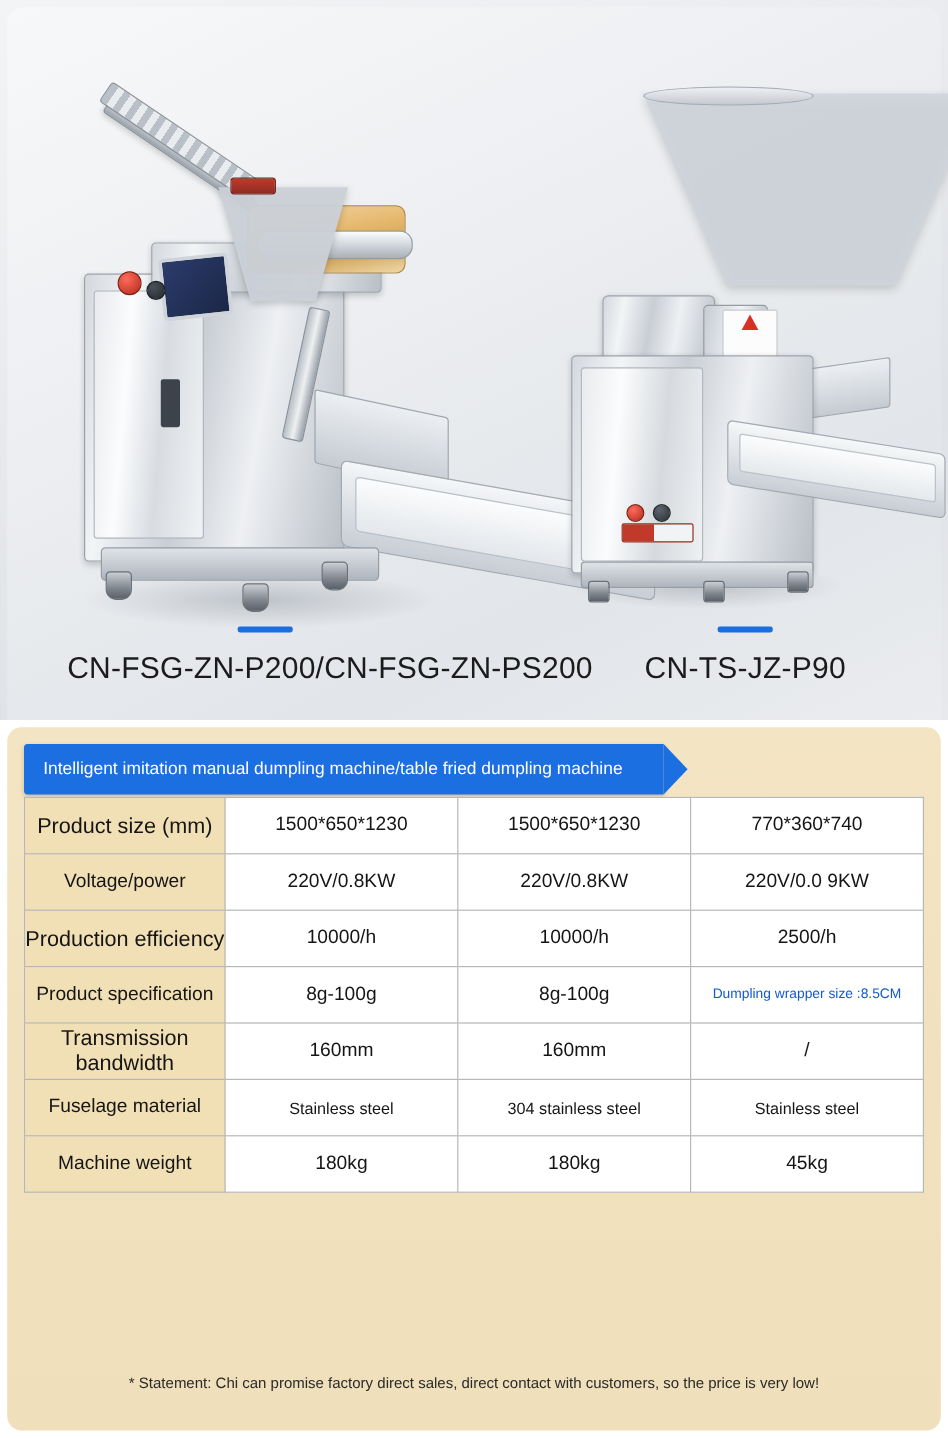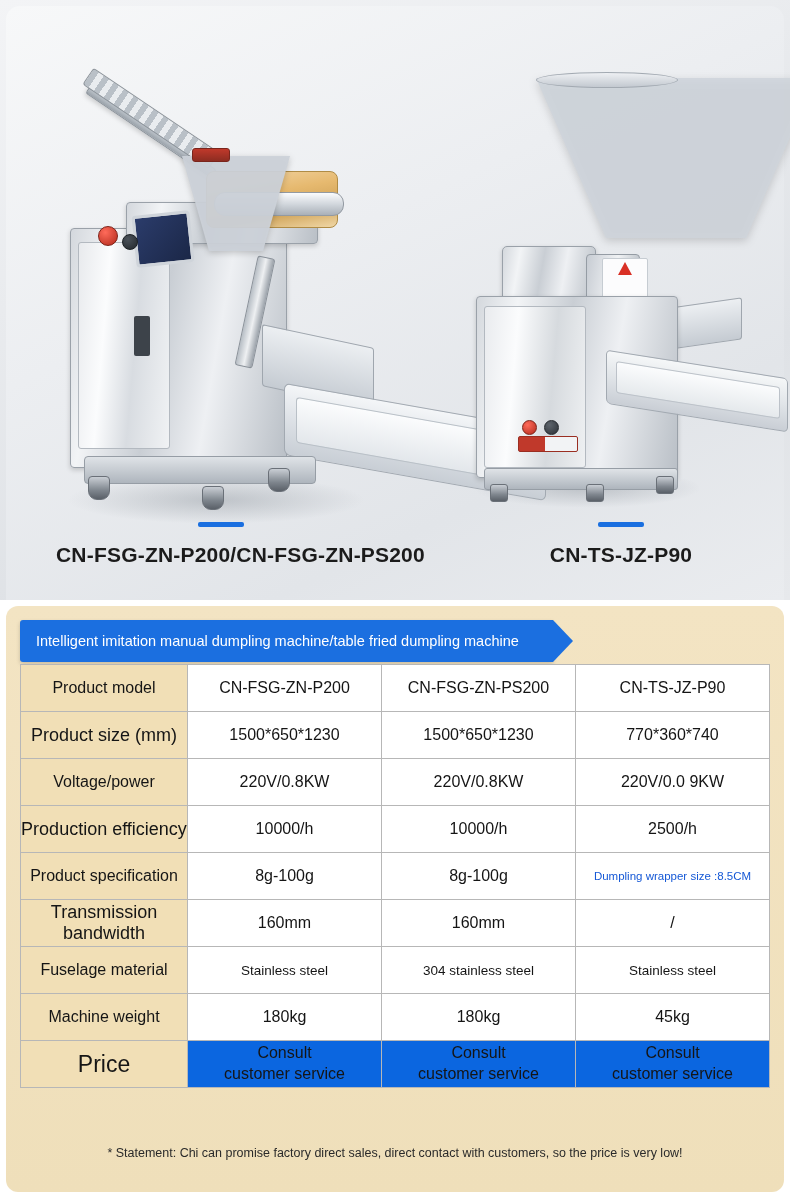--- a/index.html
+++ b/index.html
@@ -140,21 +140,21 @@
   }
   #sh1 { left: 60px; top: 470px; width: 300px; height: 48px; }
   #sh2 { left: 466px; top: 462px; width: 230px; height: 40px; }
 
   
   .label-block { position: absolute; text-align: center; }
   .label-bar {
     width: 46px; height: 5px; background: #1a6fe0; border-radius: 2px; margin: 0 auto 16px auto;
   }
   .label-text {
-    font-size: 21px; font-weight: bold; color: #1b1b1b; letter-spacing: 0.2px; white-space: nowrap;
+    font-size: 25px; font-weight: normal; color: #1b1b1b; letter-spacing: 0.2px; white-space: nowrap;
   }
   #label1 { left: 50px; top: 516px; width: 330px; }
   #label2 { left: 500px; top: 516px; width: 230px; }
 
   
   .card {
     position: absolute;
     left: 6px;
     top: 606px;
     width: 778px;
@@ -307,26 +307,20 @@
 
 <div class="card">
 
   <div class="banner">
     <span>Intelligent imitation manual dumpling machine/table fried dumpling machine</span>
   </div>
 
   <table class="spec">
     <tbody>
 
-      <tr>
-        <td class="rowhead">Product model</td>
-        <td class="val">CN-FSG-ZN-P200</td>
-        <td class="val">CN-FSG-ZN-PS200</td>
-        <td class="val">CN-TS-JZ-P90</td>
-      </tr>
 
       <tr>
         <td class="rowhead small">Product size (mm)</td>
         <td class="val">1500*650*1230</td>
         <td class="val">1500*650*1230</td>
         <td class="val">770*360*740</td>
       </tr>
 
       <tr>
         <td class="rowhead">Voltage/power</td>
@@ -363,33 +357,18 @@
         <td class="val sm">Stainless steel</td>
       </tr>
 
       <tr>
         <td class="rowhead">Machine weight</td>
         <td class="val">180kg</td>
         <td class="val">180kg</td>
         <td class="val">45kg</td>
       </tr>
 
-      <tr class="price">
-        <td class="rowhead">Price</td>
-        <td class="price-cell">
-          <div>Consult</div>
-          <div>customer service</div>
-        </td>
-        <td class="price-cell">
-          <div>Consult</div>
-          <div>customer service</div>
-        </td>
-        <td class="price-cell">
-          <div>Consult</div>
-          <div>customer service</div>
-        </td>
-      </tr>
 
     </tbody>
   </table>
 
   <div class="statement">* Statement: Chi can promise factory direct sales, direct contact with customers, so the price is very low!</div>
 </div>
 
 </body></html>

